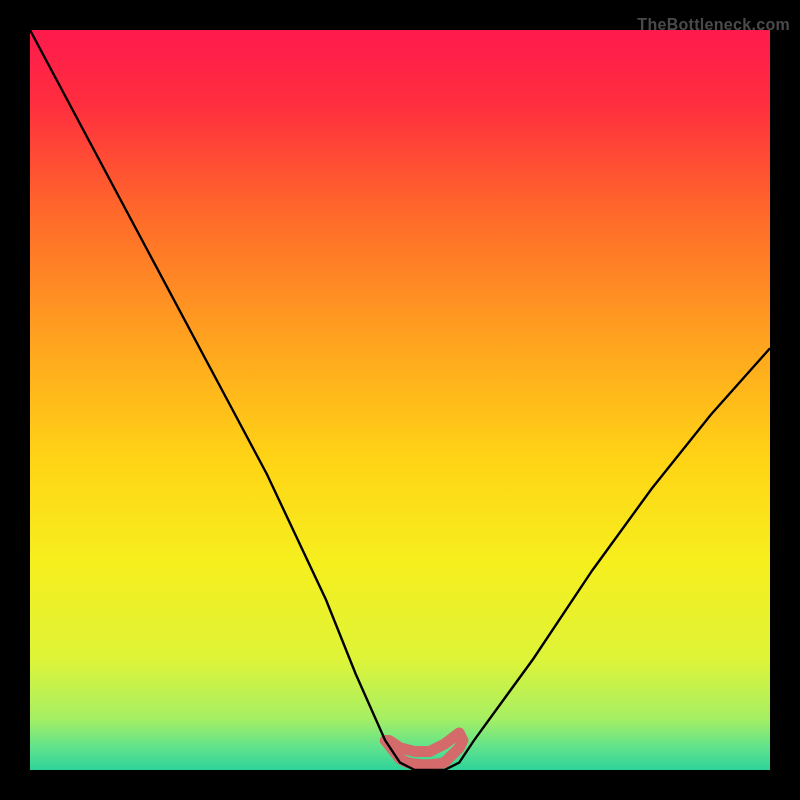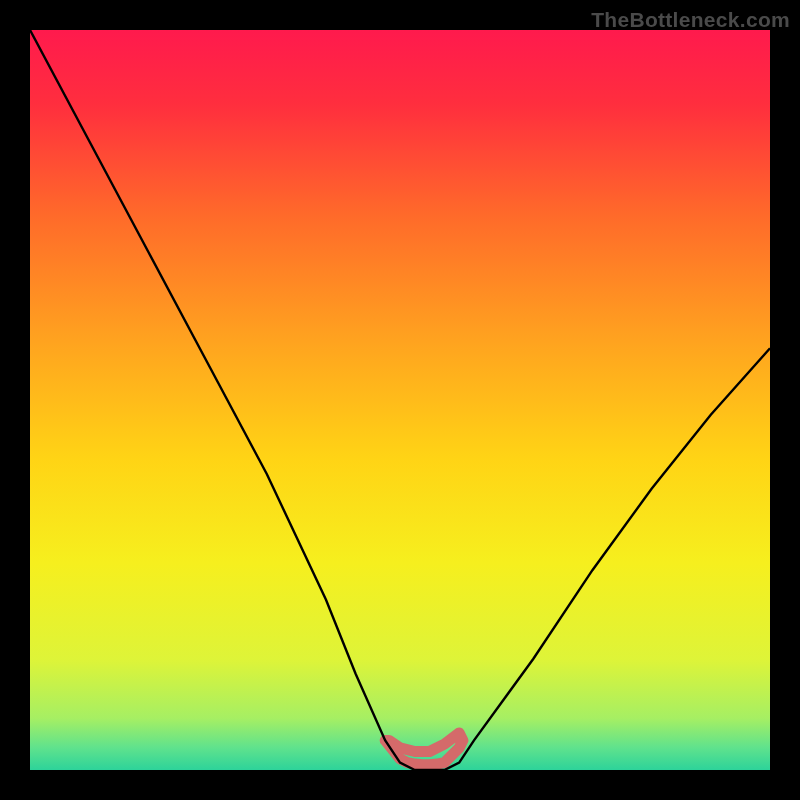--- a/index.html
+++ b/index.html
@@ -11,24 +11,24 @@
     font-family: Arial, Helvetica, sans-serif;
   }
   .frame {
     width: 800px;
     height: 800px;
     background: #000000;
     position: relative;
   }
   .watermark {
     position: absolute;
-    top: 8px;
+    top: 16px;
     right: 10px;
     color: #4a4a4a;
-    font-size: 21px;
+    font-size: 16px;
     font-weight: bold;
     letter-spacing: 0.3px;
     z-index: 10;
   }
   .plot-area {
     position: absolute;
     top: 30px;
     left: 30px;
     width: 740px;
     height: 740px;

